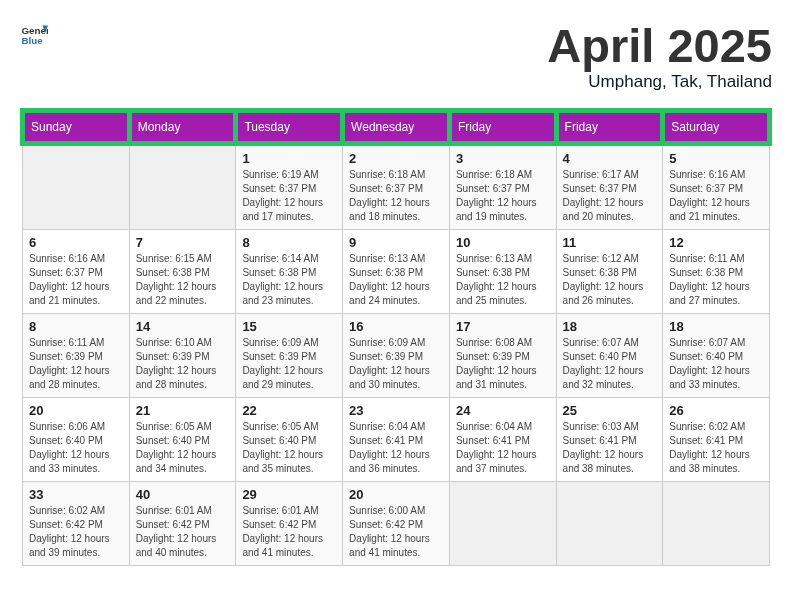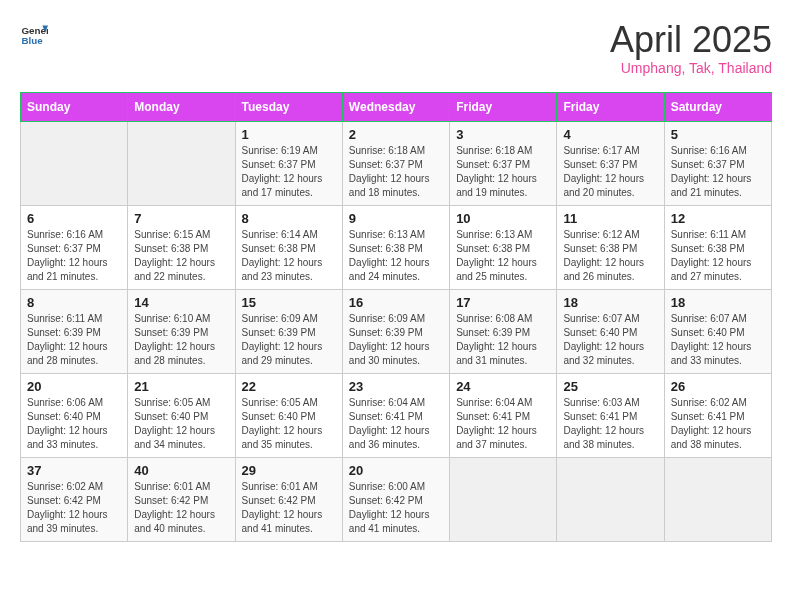--- a/index.html
+++ b/index.html
@@ -22,42 +22,42 @@
       gap: 4px;
     }
     .logo-icon {
       width: 28px;
       height: 28px;
     }
     .title-area {
       text-align: right;
     }
     .main-title {
-      font-size: 36px;
-      font-weight: normal;
+      font-size: 47px;
+      font-weight: bold;
       color: #333;
       line-height: 1.1;
     }
     .subtitle {
-      font-size: 14px;
-      color: #ec4899;
+      font-size: 17px;
+      color: #0f172a;
     }
     .calendar {
       width: 100%;
       border-collapse: collapse;
       font-size: 11px;
     }
     .calendar thead tr th {
-      background: #d946ef;
+      background: #a21caf;
       color: #fff;
       padding: 7px 6px;
       text-align: left;
       font-size: 12px;
-      font-weight: bold;
-      border: 1px solid #22c55e;
+      font-weight: normal;
+      border: 5px solid #22c55e;
     }
     .calendar tbody tr td {
       border: 1px solid #ccc;
       vertical-align: top;
       padding: 5px 6px;
       width: 107px;
       min-height: 80px;
       height: 80px;
       background: #fff;
     }
@@ -219,21 +219,21 @@
           <span class="day-number">25</span>
           <div class="day-detail">Sunrise: 6:03 AM<br>Sunset: 6:41 PM<br>Daylight: 12 hours<br>and 38 minutes.</div>
         </td>
         <td>
           <span class="day-number">26</span>
           <div class="day-detail">Sunrise: 6:02 AM<br>Sunset: 6:41 PM<br>Daylight: 12 hours<br>and 38 minutes.</div>
         </td>
       </tr>
       <tr>
         <td>
-          <span class="day-number">37</span>
+          <span class="day-number">33</span>
           <div class="day-detail">Sunrise: 6:02 AM<br>Sunset: 6:42 PM<br>Daylight: 12 hours<br>and 39 minutes.</div>
         </td>
         <td>
           <span class="day-number">40</span>
           <div class="day-detail">Sunrise: 6:01 AM<br>Sunset: 6:42 PM<br>Daylight: 12 hours<br>and 40 minutes.</div>
         </td>
         <td>
           <span class="day-number">29</span>
           <div class="day-detail">Sunrise: 6:01 AM<br>Sunset: 6:42 PM<br>Daylight: 12 hours<br>and 41 minutes.</div>
         </td>

